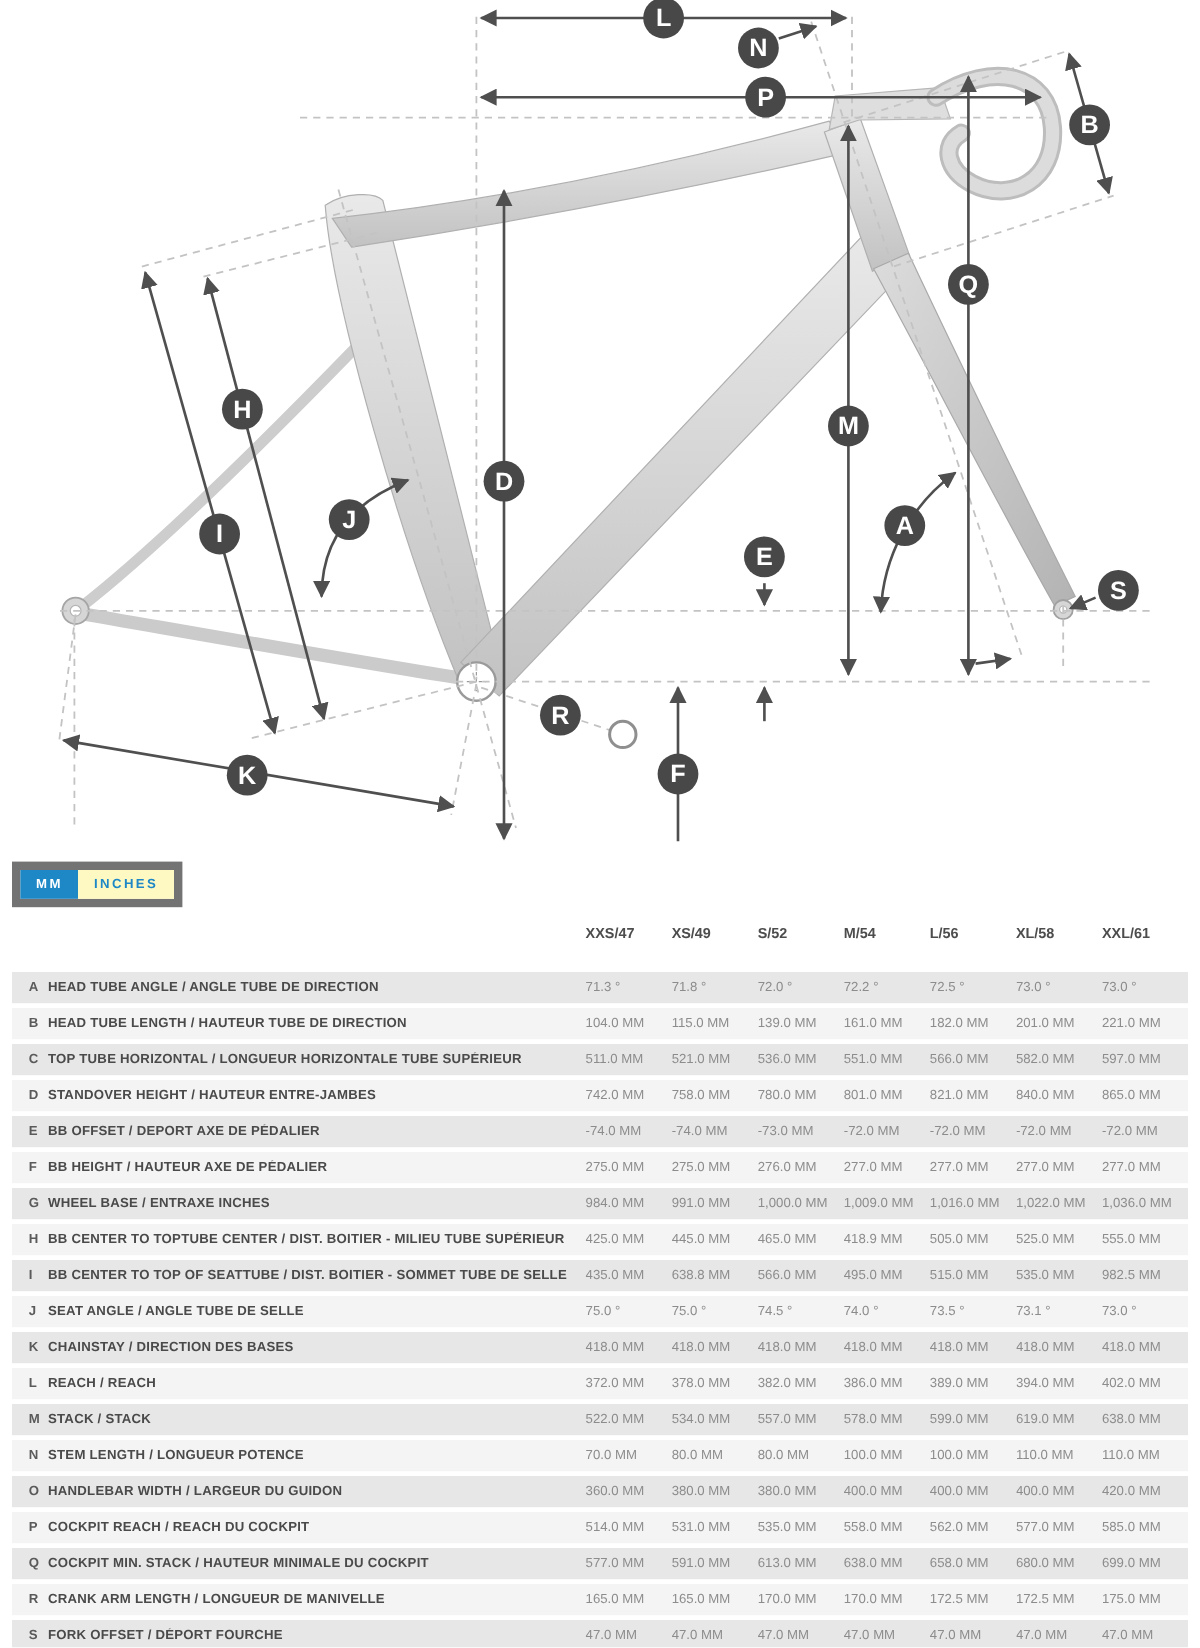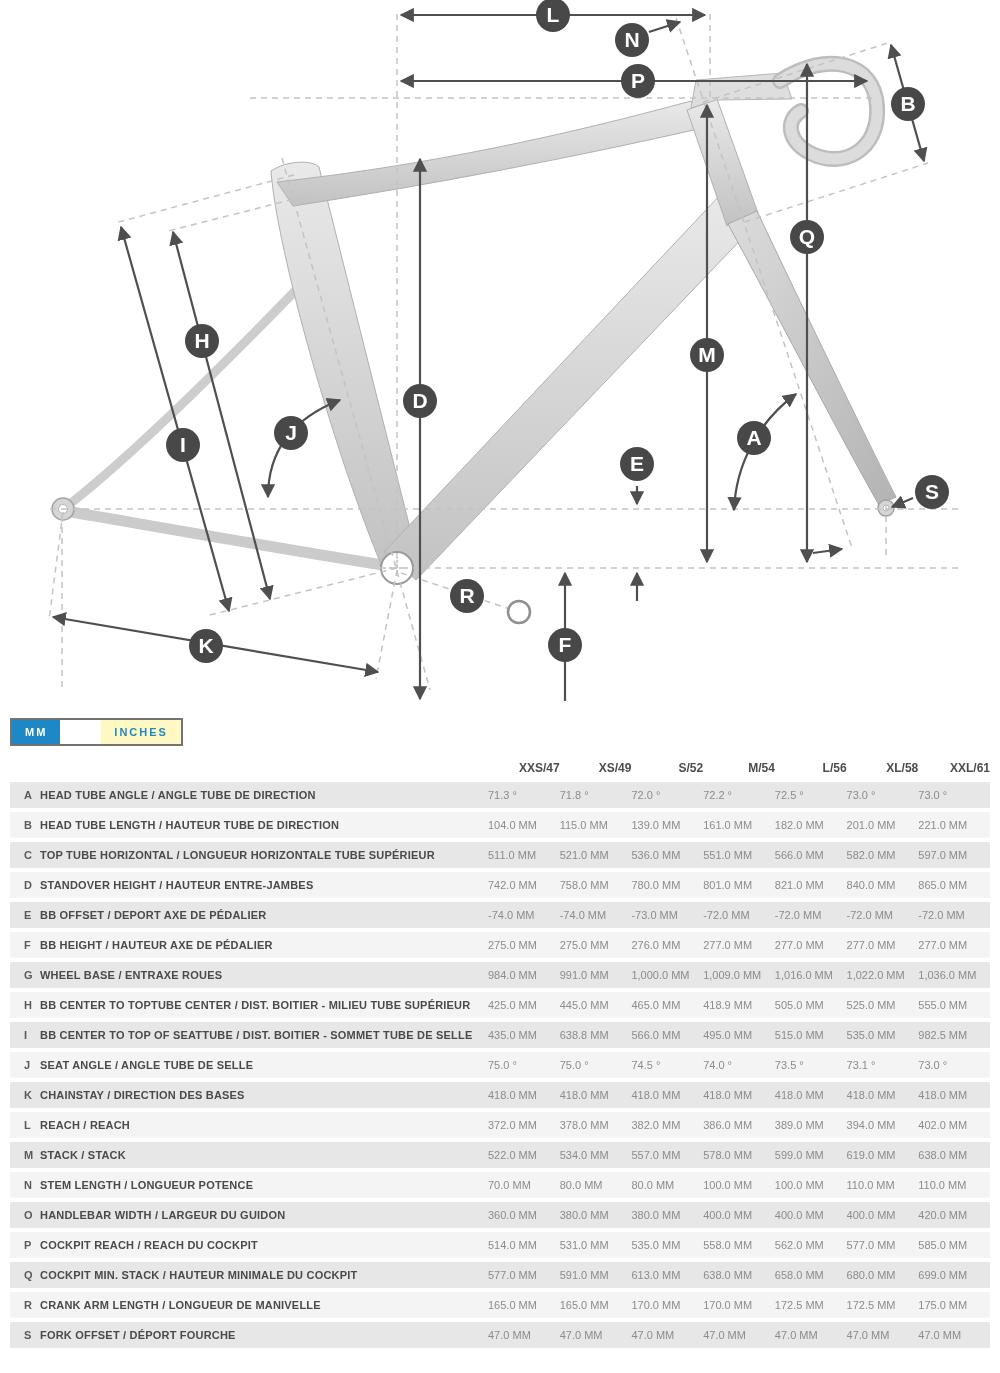--- a/index.html
+++ b/index.html
@@ -1,26 +1,26 @@
 <!DOCTYPE html>
 <html><head>
 <meta charset="utf-8">
 <style>
   html,body{margin:0;padding:0;background:#ffffff;font-family:"Liberation Sans",sans-serif;}
   .page{width:1000px;height:1373px;background:#fff;overflow:hidden;}
   .diagram-wrap{width:1000px;height:712px;}
   svg text.lbl{font-family:"Liberation Sans",sans-serif;font-weight:bold;font-size:21px;fill:#ffffff;text-anchor:middle;}
   
-  .unit-toggle{display:inline-flex;margin:6px 0 8px 10px;border:2px solid #737373;gap:41px;}
+  .unit-toggle{display:inline-flex;margin:6px 0 8px 10px;border:7px solid #737373;}
   .unit-btn{font-size:11px;font-weight:bold;letter-spacing:2px;padding:6px 13px;cursor:pointer;border:none;background:#fef9c3;color:#1e88c7;font-family:"Liberation Sans",sans-serif;}
   .unit-btn.active{background:#1e88c7;color:#fff;}
   
   .geo-table{width:980px;margin:0 10px;}
   .thead,.trow{display:grid;grid-template-columns:30px 448px repeat(7,1fr);align-items:center;}
-  .thead{height:28px;margin-bottom:0;text-align:right;}
+  .thead{height:28px;margin-bottom:18px;}
   .thead .hcell{font-size:12px;font-weight:bold;color:#4d4d4d;}
   .trow{height:26px;margin-bottom:4px;}
   .trow.striped{background:#e7e7e7;}
   .trow.plain{background:#f4f4f4;}
   .cell{overflow:hidden;white-space:nowrap;}
   .cell.letter{padding-left:14px;font-size:11px;font-weight:bold;color:#5a5a5a;}
   .cell.name{font-size:11px;font-weight:bold;color:#4a4a4a;letter-spacing:.2px;}
   .cell.val{font-size:11px;color:#8c8c8c;}
 </style>
 </head>
@@ -256,21 +256,21 @@
           <div class="cell val">275.0 MM</div>
           <div class="cell val">275.0 MM</div>
           <div class="cell val">276.0 MM</div>
           <div class="cell val">277.0 MM</div>
           <div class="cell val">277.0 MM</div>
           <div class="cell val">277.0 MM</div>
           <div class="cell val">277.0 MM</div>
         </div>
         <div class="trow striped">
           <div class="cell letter">G</div>
-          <div class="cell name">WHEEL BASE / ENTRAXE ROUES</div>
+          <div class="cell name">WHEEL BASE / ENTRAXE INCHES</div>
           <div class="cell val">984.0 MM</div>
           <div class="cell val">991.0 MM</div>
           <div class="cell val">1,000.0 MM</div>
           <div class="cell val">1,009.0 MM</div>
           <div class="cell val">1,016.0 MM</div>
           <div class="cell val">1,022.0 MM</div>
           <div class="cell val">1,036.0 MM</div>
         </div>
         <div class="trow plain">
           <div class="cell letter">H</div>

